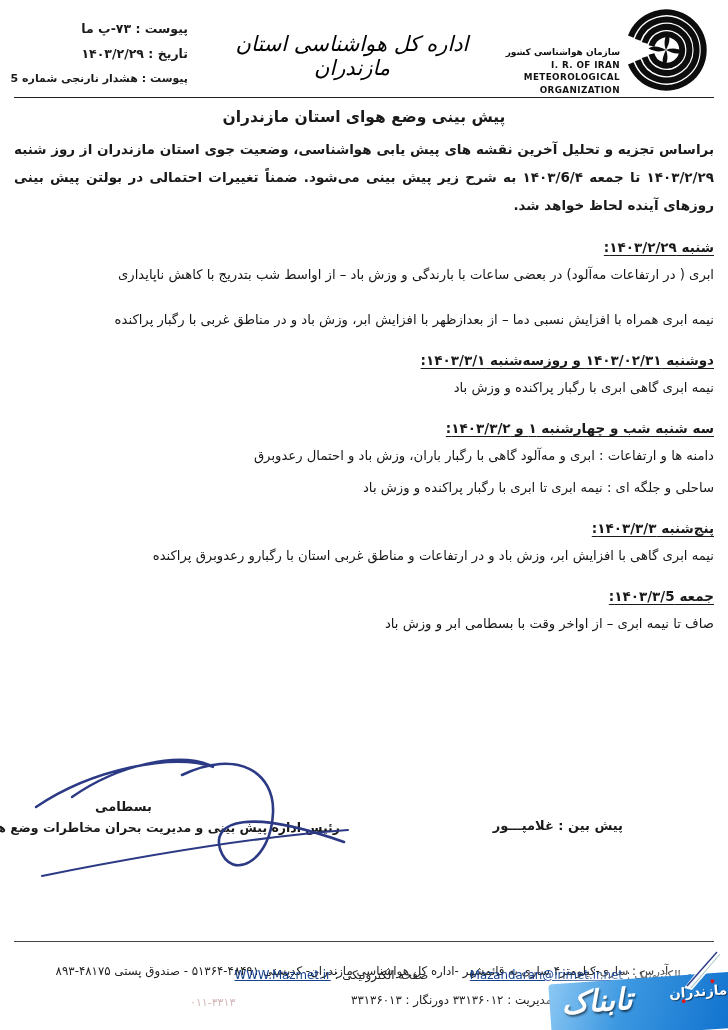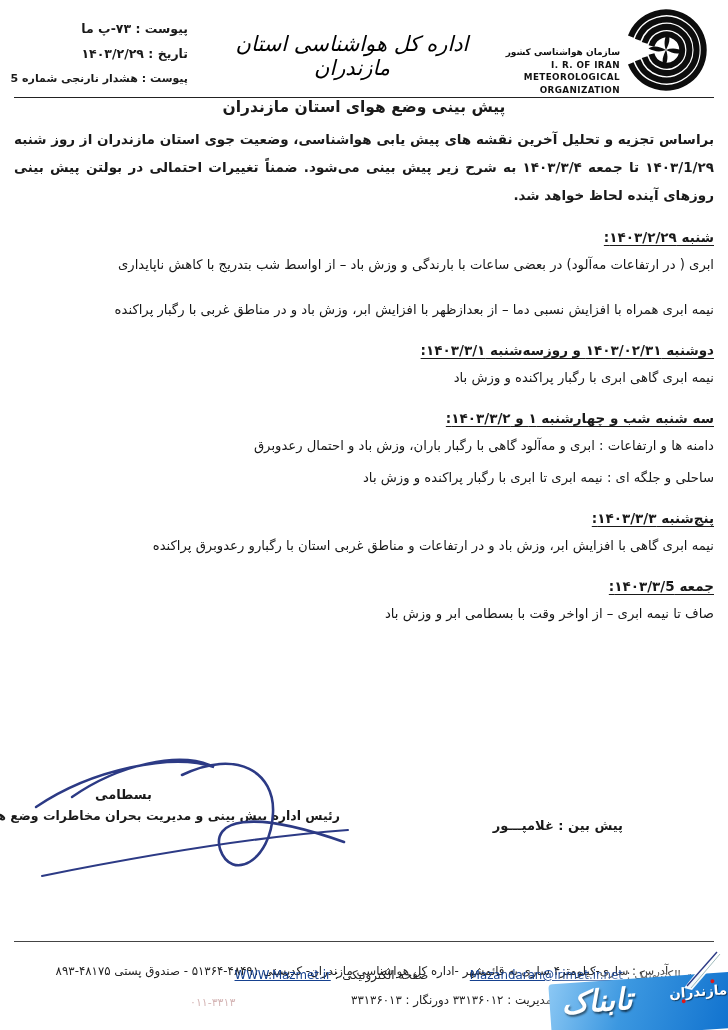--- a/index.html
+++ b/index.html
@@ -14,29 +14,29 @@
   .meta .row { white-space:nowrap; }
   .meta .attach { font-size:11px; }
   .org-callig { position:absolute; left:196px; top:32px; width:312px; text-align:center;
     font-size:21px; font-style:italic; font-weight:500; letter-spacing:-0.5px; color:#000000; }
   .logo-wrap { position:absolute; right:16px; top:4px; display:flex; align-items:flex-end; }
   .logo-text { direction:ltr; text-align:right; margin-top:8px; margin-left:2px;
     font-size:8.8px; font-weight:bold; letter-spacing:0.4px; line-height:12.5px; color:#111; white-space:nowrap; }
   .logo-text .fa { font-size:9px; letter-spacing:0; }
   .hr1 { position:absolute; left:14px; right:14px; top:97px; border-top:1.6px solid #222; }
   
-  .main { position:absolute; top:98px; left:14px; right:14px; }
+  .main { position:absolute; top:108px; left:14px; right:14px; }
   .doc-title { text-align:center; font-size:15.5px; font-weight:bold; }
   .intro { margin-top:9px; font-weight:bold; font-size:13.5px; line-height:28px; text-align:justify; }
   .fsec { margin-top:20px; }
   .fhead { font-weight:bold; font-size:13.5px; text-decoration:underline; text-underline-offset:3px; }
   .fbody { margin-top:7px; font-size:13.2px; line-height:25px; font-weight:400; color:#161616; }
   
   .sig-block { position:absolute; left:40px; top:755px; width:300px; }
-  .sig-name { margin-top:32px; margin-left:55px; text-align:left; font-weight:bold; font-size:13px; }
+  .sig-name { margin-top:44px; margin-left:55px; text-align:left; font-weight:bold; font-size:13px; }
   .sig-title { margin-top:6px; text-align:left; font-weight:bold; font-size:12.5px; white-space:nowrap; }
   .sig-svg { position:absolute; left:22px; top:745px; width:330px; height:140px; pointer-events:none; }
   .forecaster { position:absolute; right:105px; top:818px; font-weight:bold; font-size:13px; white-space:nowrap; }
   
   .hr2 { position:absolute; left:14px; right:14px; top:941px; border-top:1.2px solid #444; }
   .fline1 { position:absolute; top:948px; left:10px; right:14px; text-align:center; font-size:11.8px; white-space:nowrap; color:#222;margin-top:16px; }
   .fline2 { position:absolute; top:968px; right:18px; font-size:11.8px; white-space:nowrap; color:#222; }
   .fline2 .gap { display:inline-block; width:34px; }
   .flink { color:#16418f; text-decoration:underline; direction:ltr; unicode-bidi:embed; cursor:pointer; }
   .fline3 { position:absolute; top:993px; right:150px; font-size:11.8px; white-space:nowrap; color:#222; }
@@ -86,21 +86,21 @@
       <div>I. R. OF IRAN</div>
       <div>METEOROLOGICAL</div>
       <div>ORGANIZATION</div>
     </div>
   </div>
 
   <div class="hr1"></div>
 
   <div class="main">
     <div class="doc-title">پیش بینی وضع هوای استان مازندران</div>
-    <div class="intro">براساس تجزیه و تحلیل آخرین نقشه های پیش یابی هواشناسی، وضعیت جوی استان مازندران از روز شنبه ۱۴۰۳/1/۲۹ تا جمعه ۱۴۰۳/۳/۴ به شرح زیر پیش بینی می‌شود. ضمناً تغییرات احتمالی در بولتن پیش بینی روزهای آینده لحاظ خواهد شد.</div>
+    <div class="intro">براساس تجزیه و تحلیل آخرین نقشه های پیش یابی هواشناسی، وضعیت جوی استان مازندران از روز شنبه ۱۴۰۳/۲/۲۹ تا جمعه ۱۴۰۳/6/۴ به شرح زیر پیش بینی می‌شود. ضمناً تغییرات احتمالی در بولتن پیش بینی روزهای آینده لحاظ خواهد شد.</div>
 
     <div class="fsec">
       <div class="fhead">شنبه ۱۴۰۳/۲/۲۹:</div>
       <div class="fbody">ابری ( در ارتفاعات مه‌آلود) در بعضی ساعات با بارندگی و وزش باد – از اواسط شب بتدریج با کاهش ناپایداری</div>
     </div>
 
     <div class="fsec">
       <div class="fbody">نیمه ابری همراه با افزایش نسبی دما – از بعدازظهر با افزایش ابر، وزش باد و در مناطق غربی با رگبار پراکنده</div>
     </div>
 

